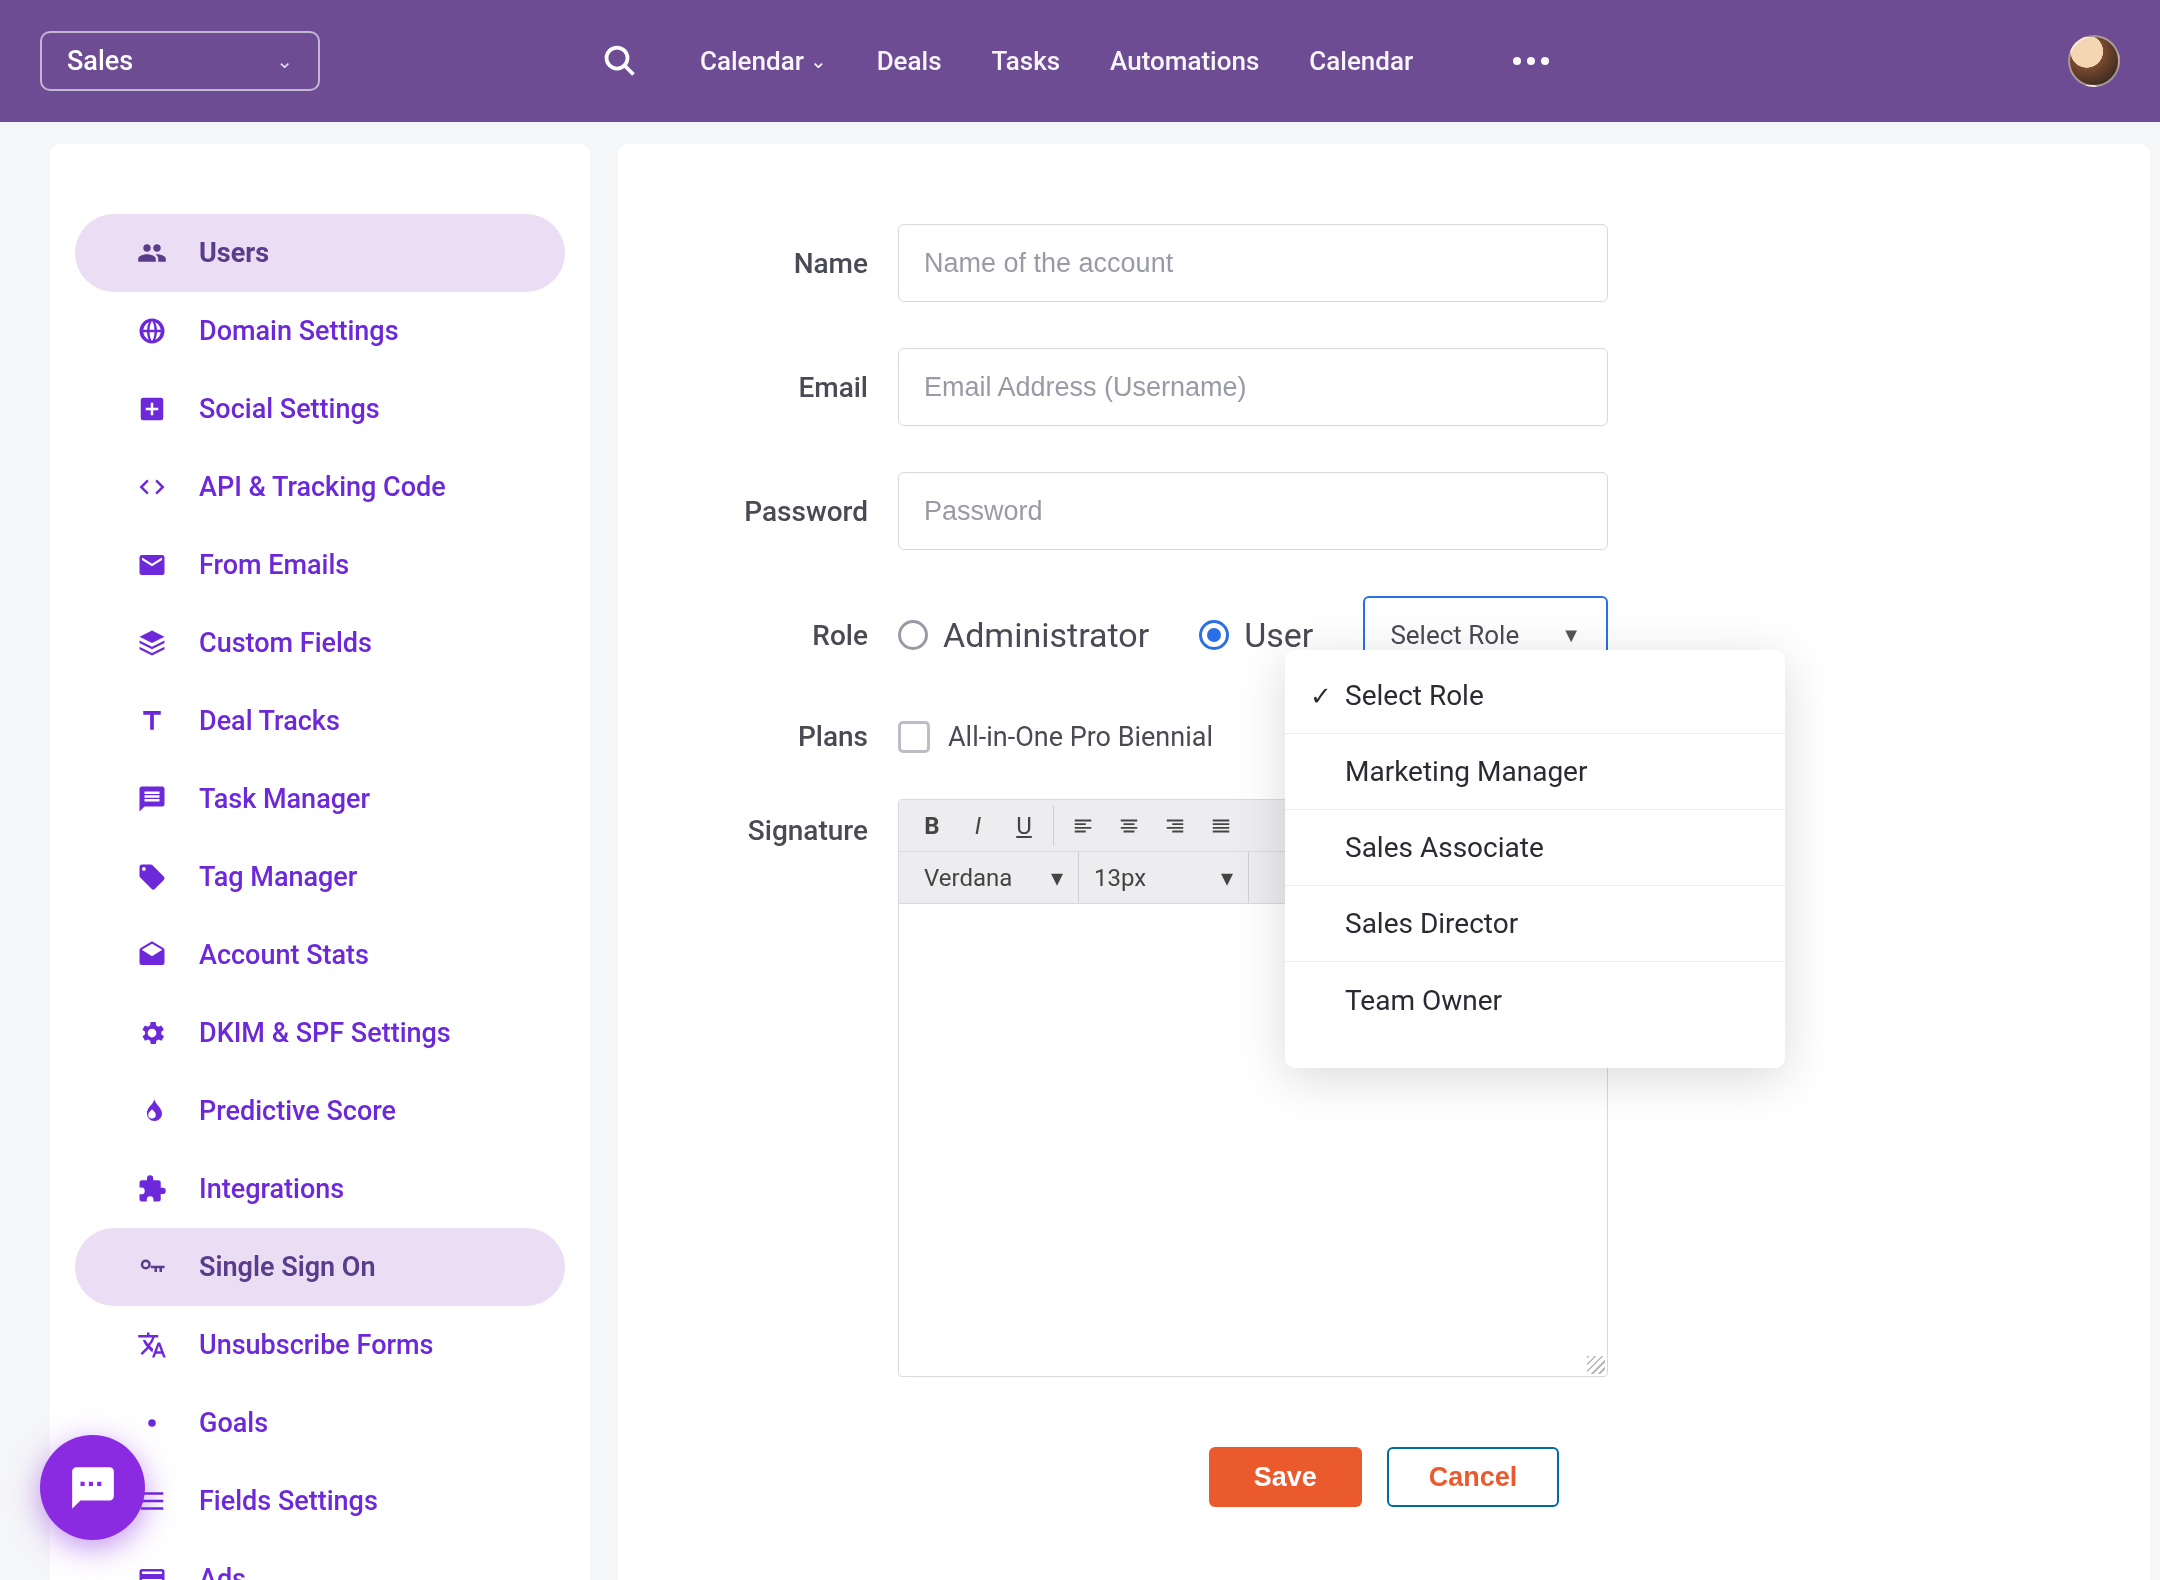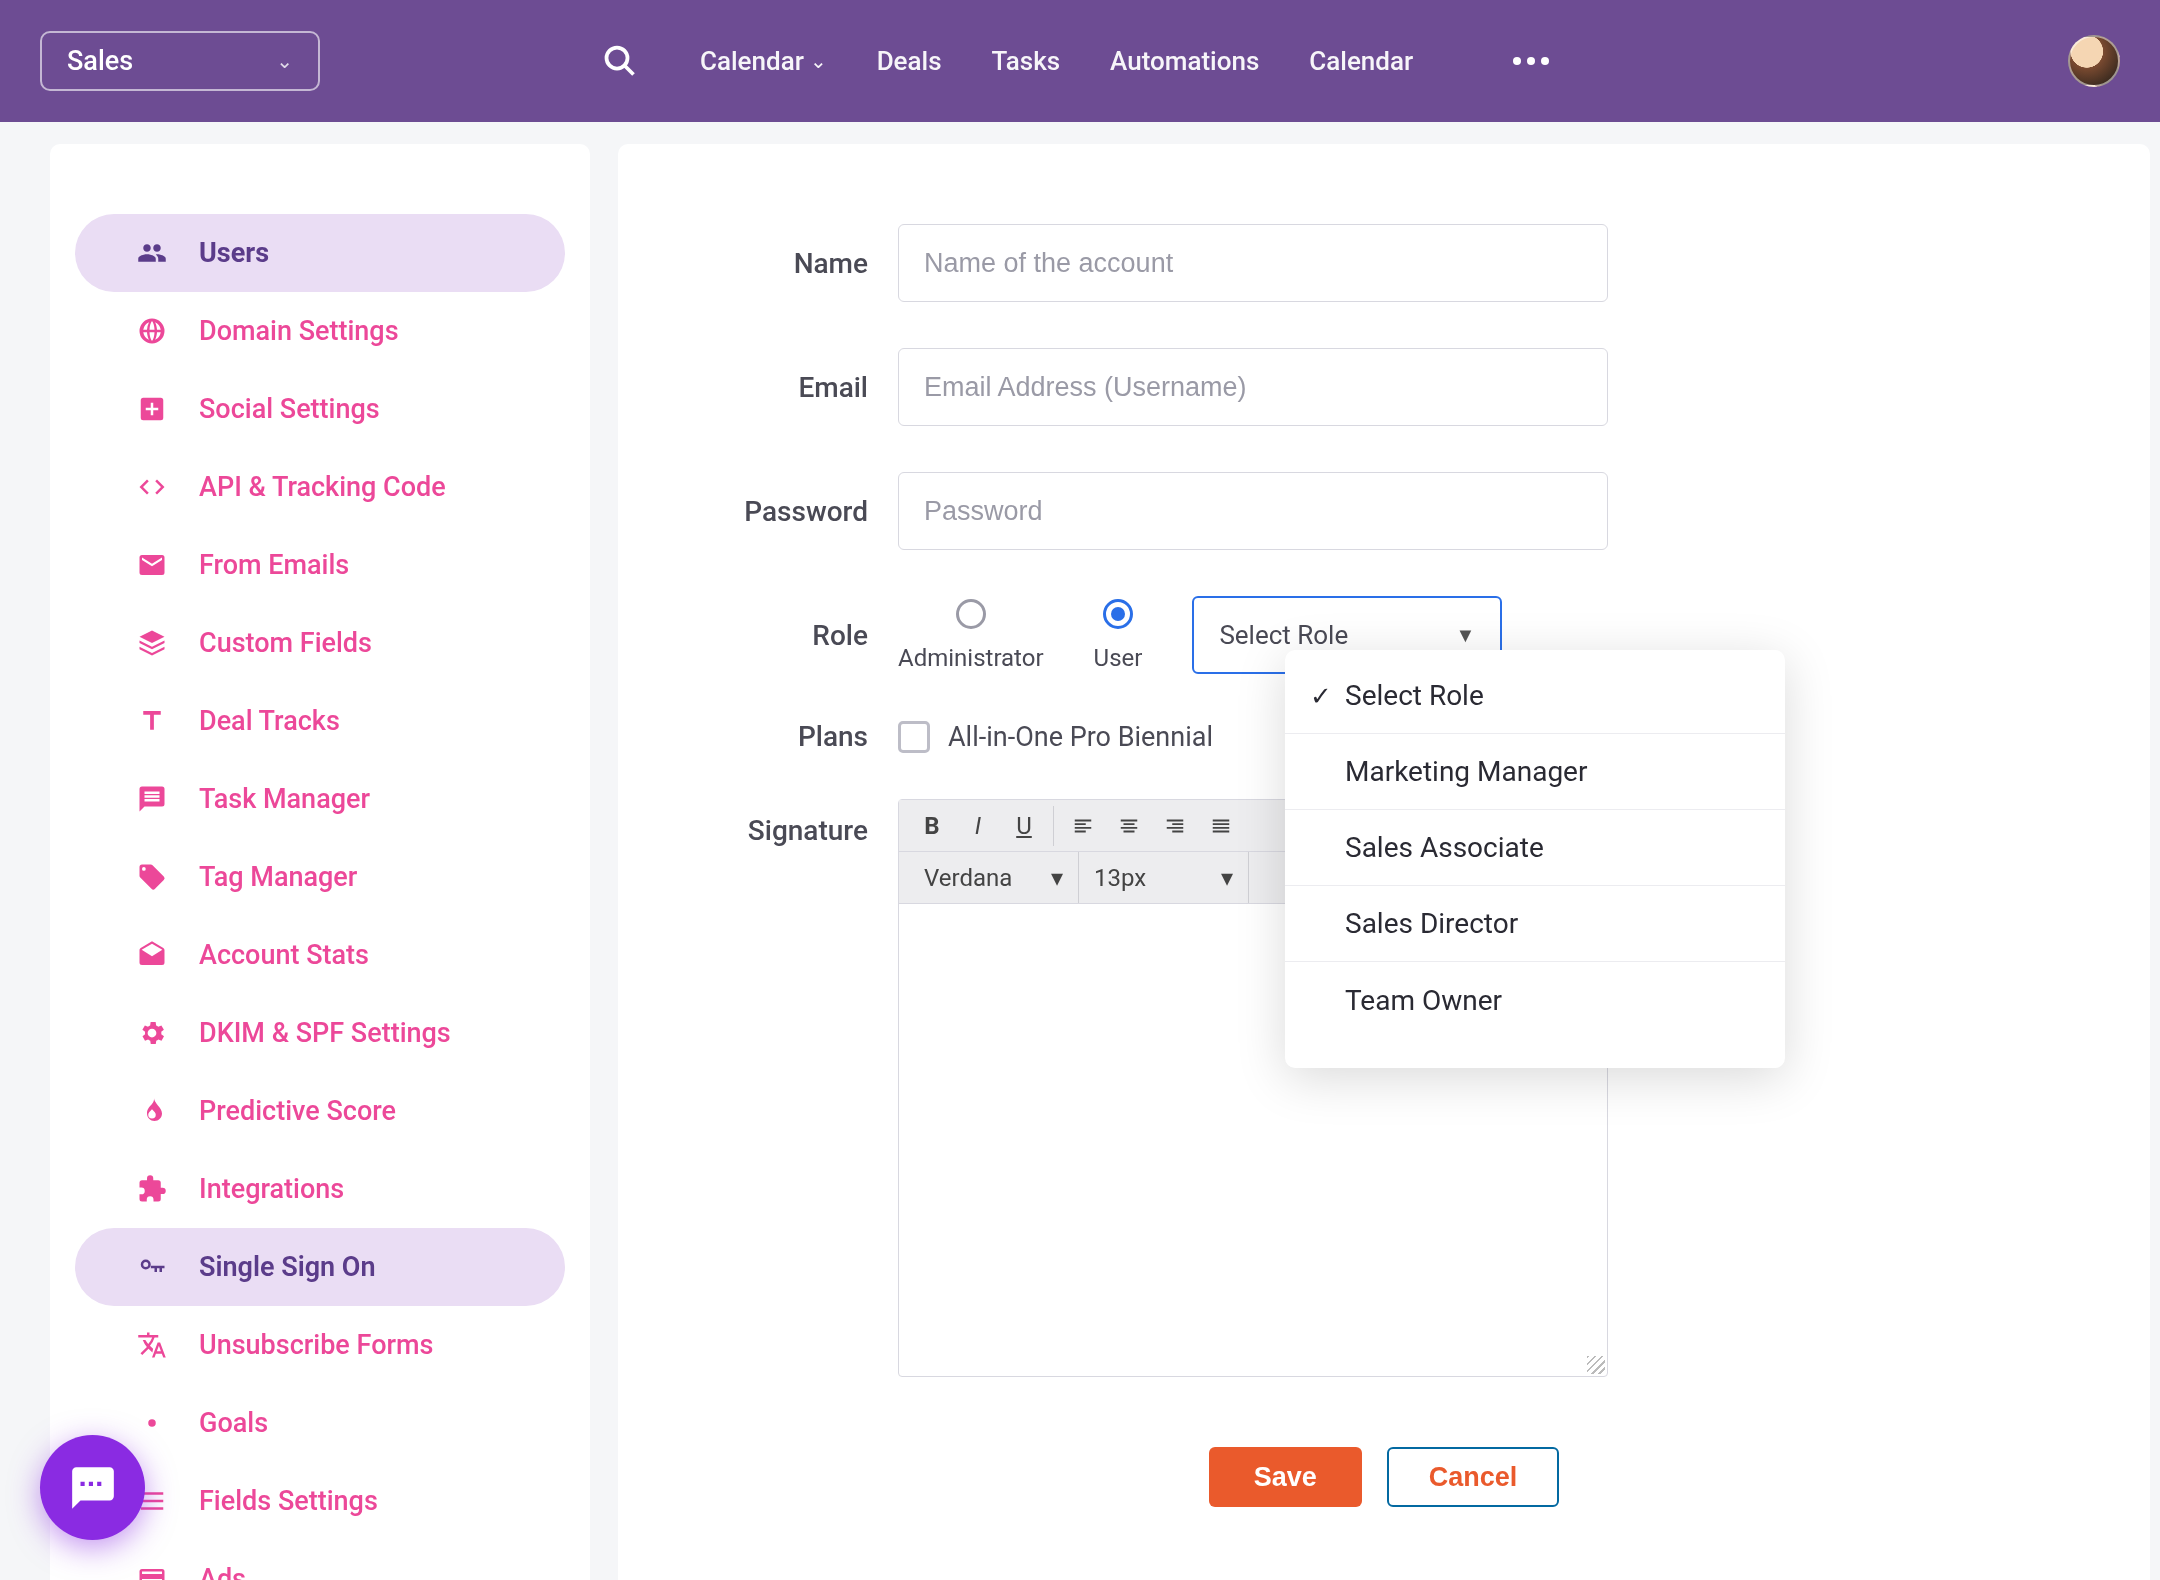--- a/index.html
+++ b/index.html
@@ -53,21 +53,21 @@
     padding: 70px 0 20px 0;
   }
   .side-item {
     display:flex;
     align-items:center;
     gap: 30px;
     height: 78px;
     padding: 0 40px 0 60px;
     font-size: 27px;
     font-weight: 500;
-    color: #ec4899;
+    color: #6d28d9;
     cursor:pointer;
     border-radius: 50px;
     margin: 0 25px;
   }
   .side-item.active {
     background: #eaddf4;
     color: #5b3c8a;
     font-weight: 700;
   }
   .side-item.highlight {
@@ -96,21 +96,21 @@
     height: 78px;
     border: 1.5px solid #d8d8e0;
     border-radius: 6px;
     padding: 0 25px;
     font-size: 27px;
     color: #333;
   }
   .text-input::placeholder { color: #9a9aa6; }
 
   .radio-row { display:flex; align-items:center; gap: 50px; }
-  .radio { display:flex; align-items:center; gap:15px; font-size: 24px; color:#4a4a55; cursor:pointer;flex-direction:column;}
+  .radio { display:flex; align-items:center; gap:15px; font-size: 34px; color:#4a4a55; cursor:pointer;}
   .radio-circle { width:30px; height:30px; border:3px solid #9a9aa6; border-radius:50%; display:flex; align-items:center; justify-content:center;}
   .radio.checked .radio-circle { border-color:#2a6fe8; }
   .radio.checked .radio-circle::after { content:''; width:14px; height:14px; border-radius:50%; background:#2a6fe8;}
   
   .select-role {
     width: 310px; height: 78px;
     border: 2px solid #2a6fe8;
     border-radius: 6px;
     display:flex; align-items:center; justify-content:space-between;
     padding: 0 25px; font-size:26px; color:#4a4a55;

